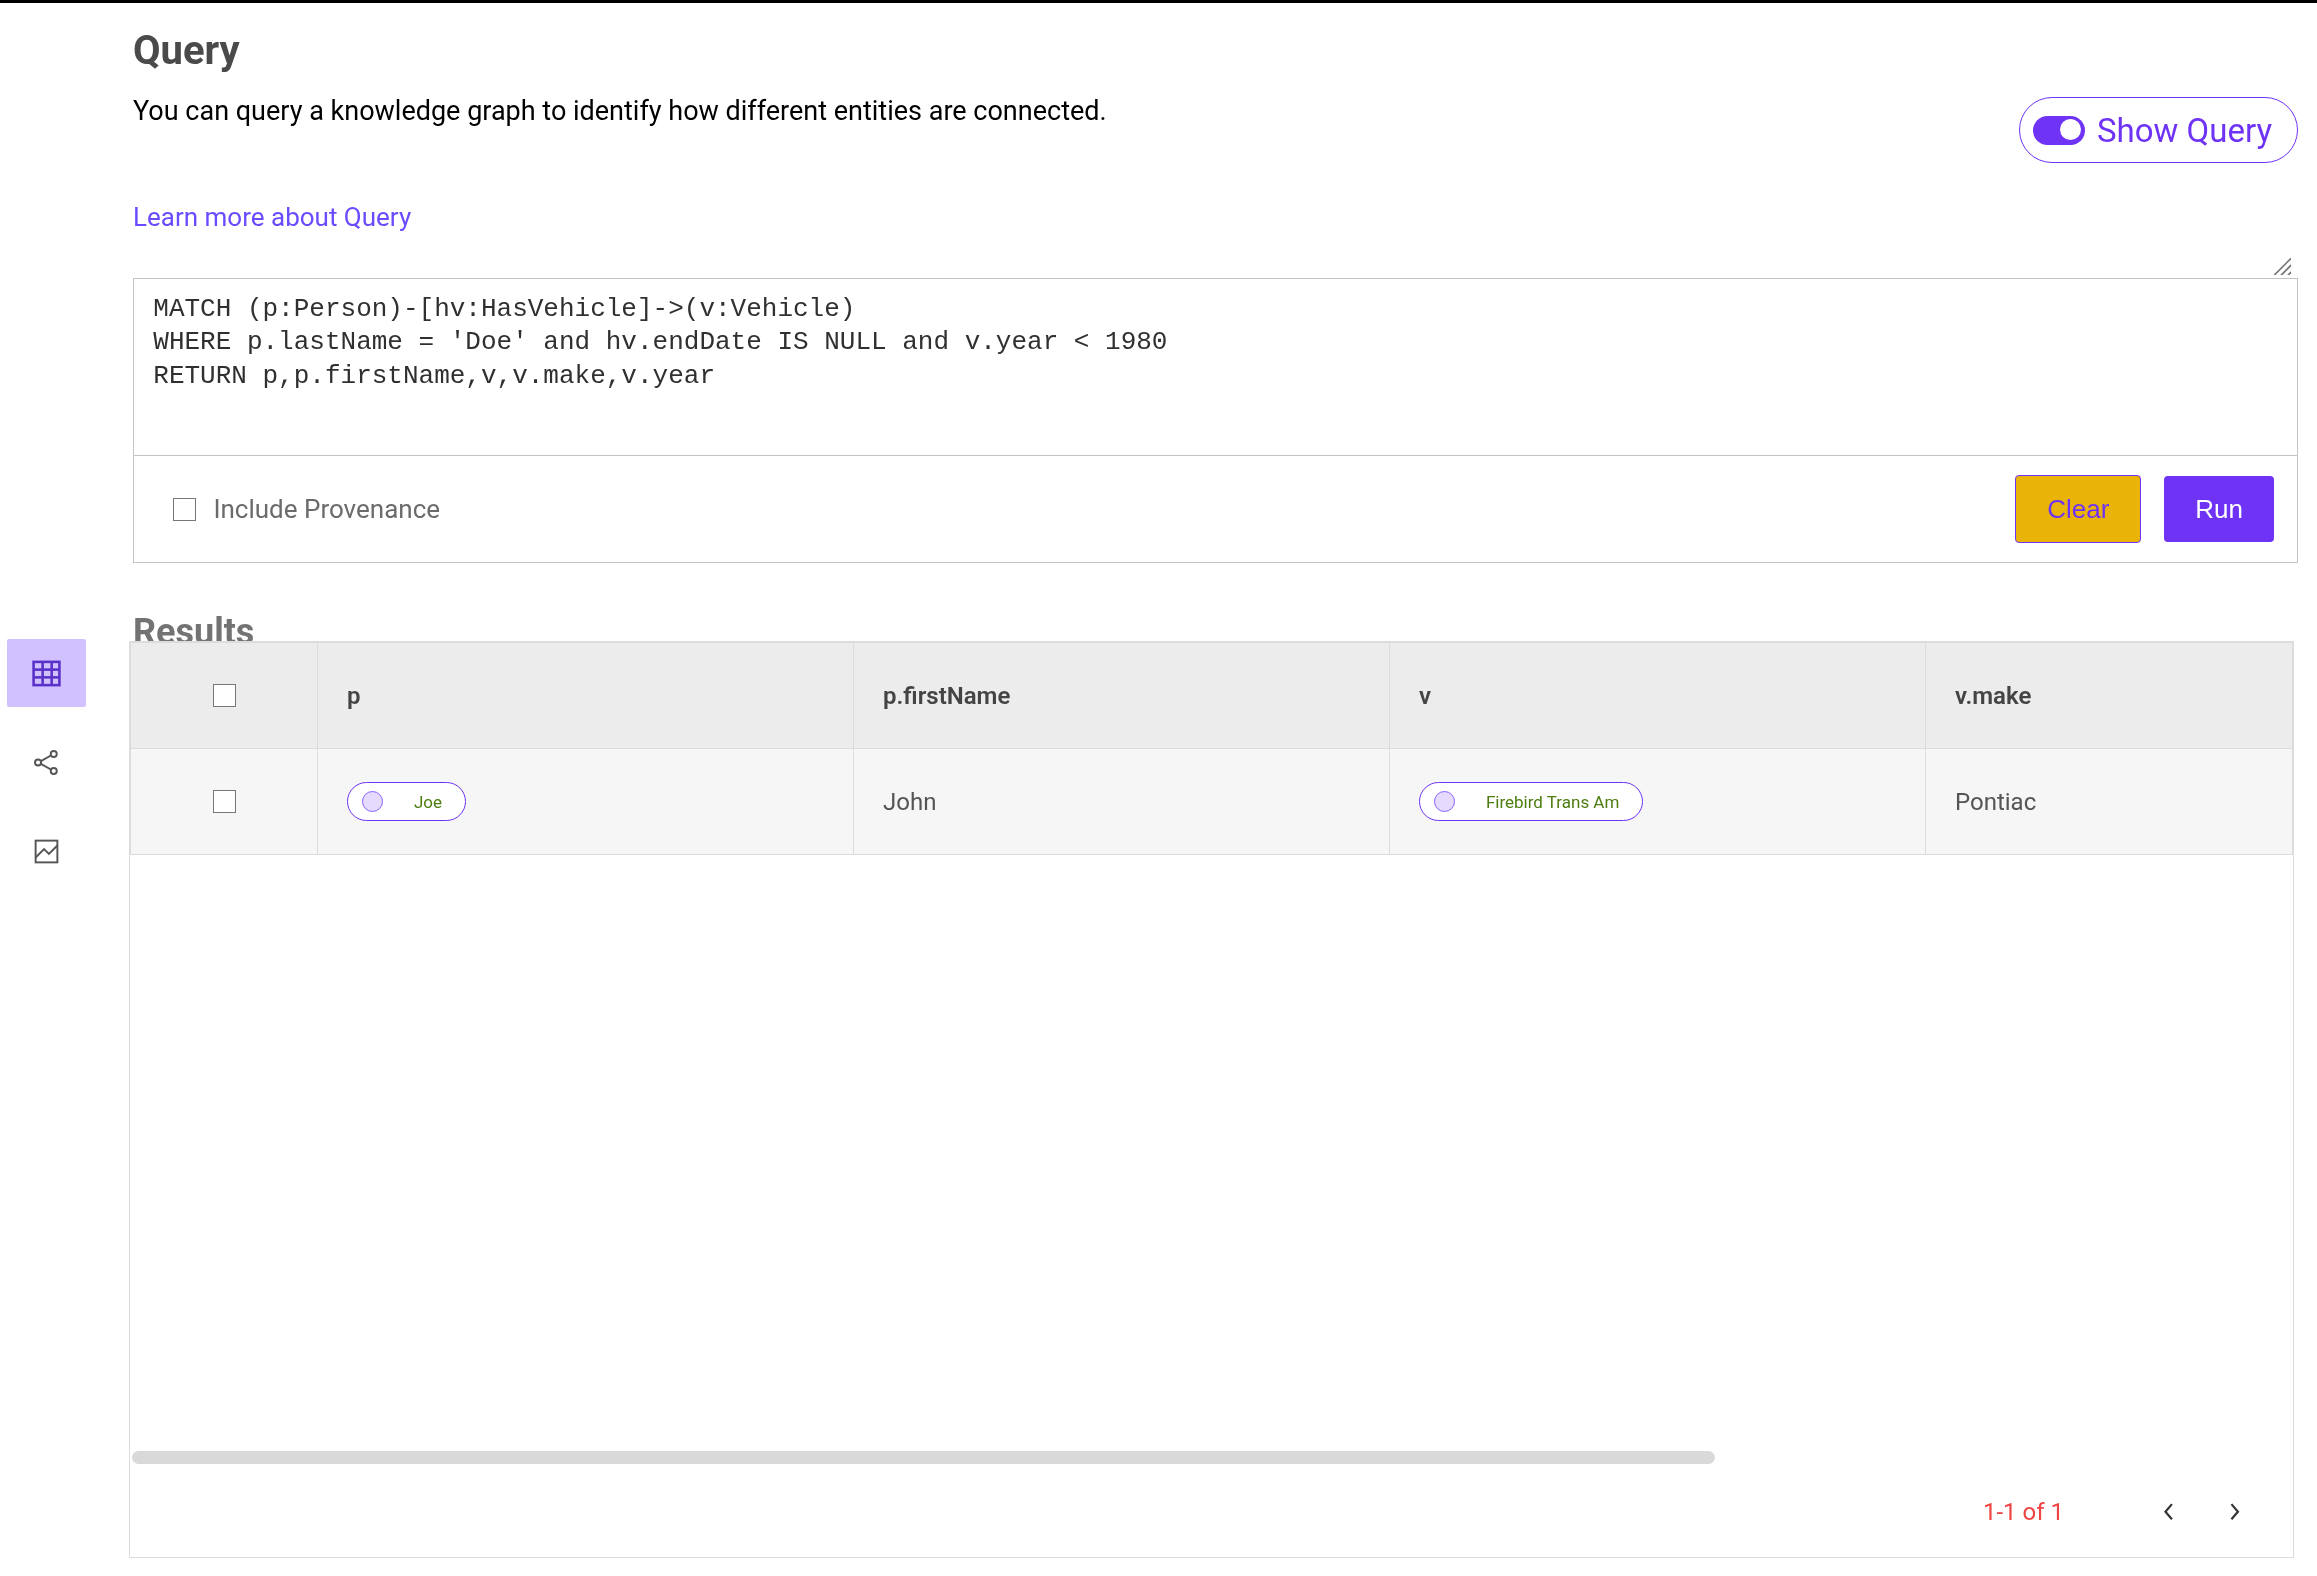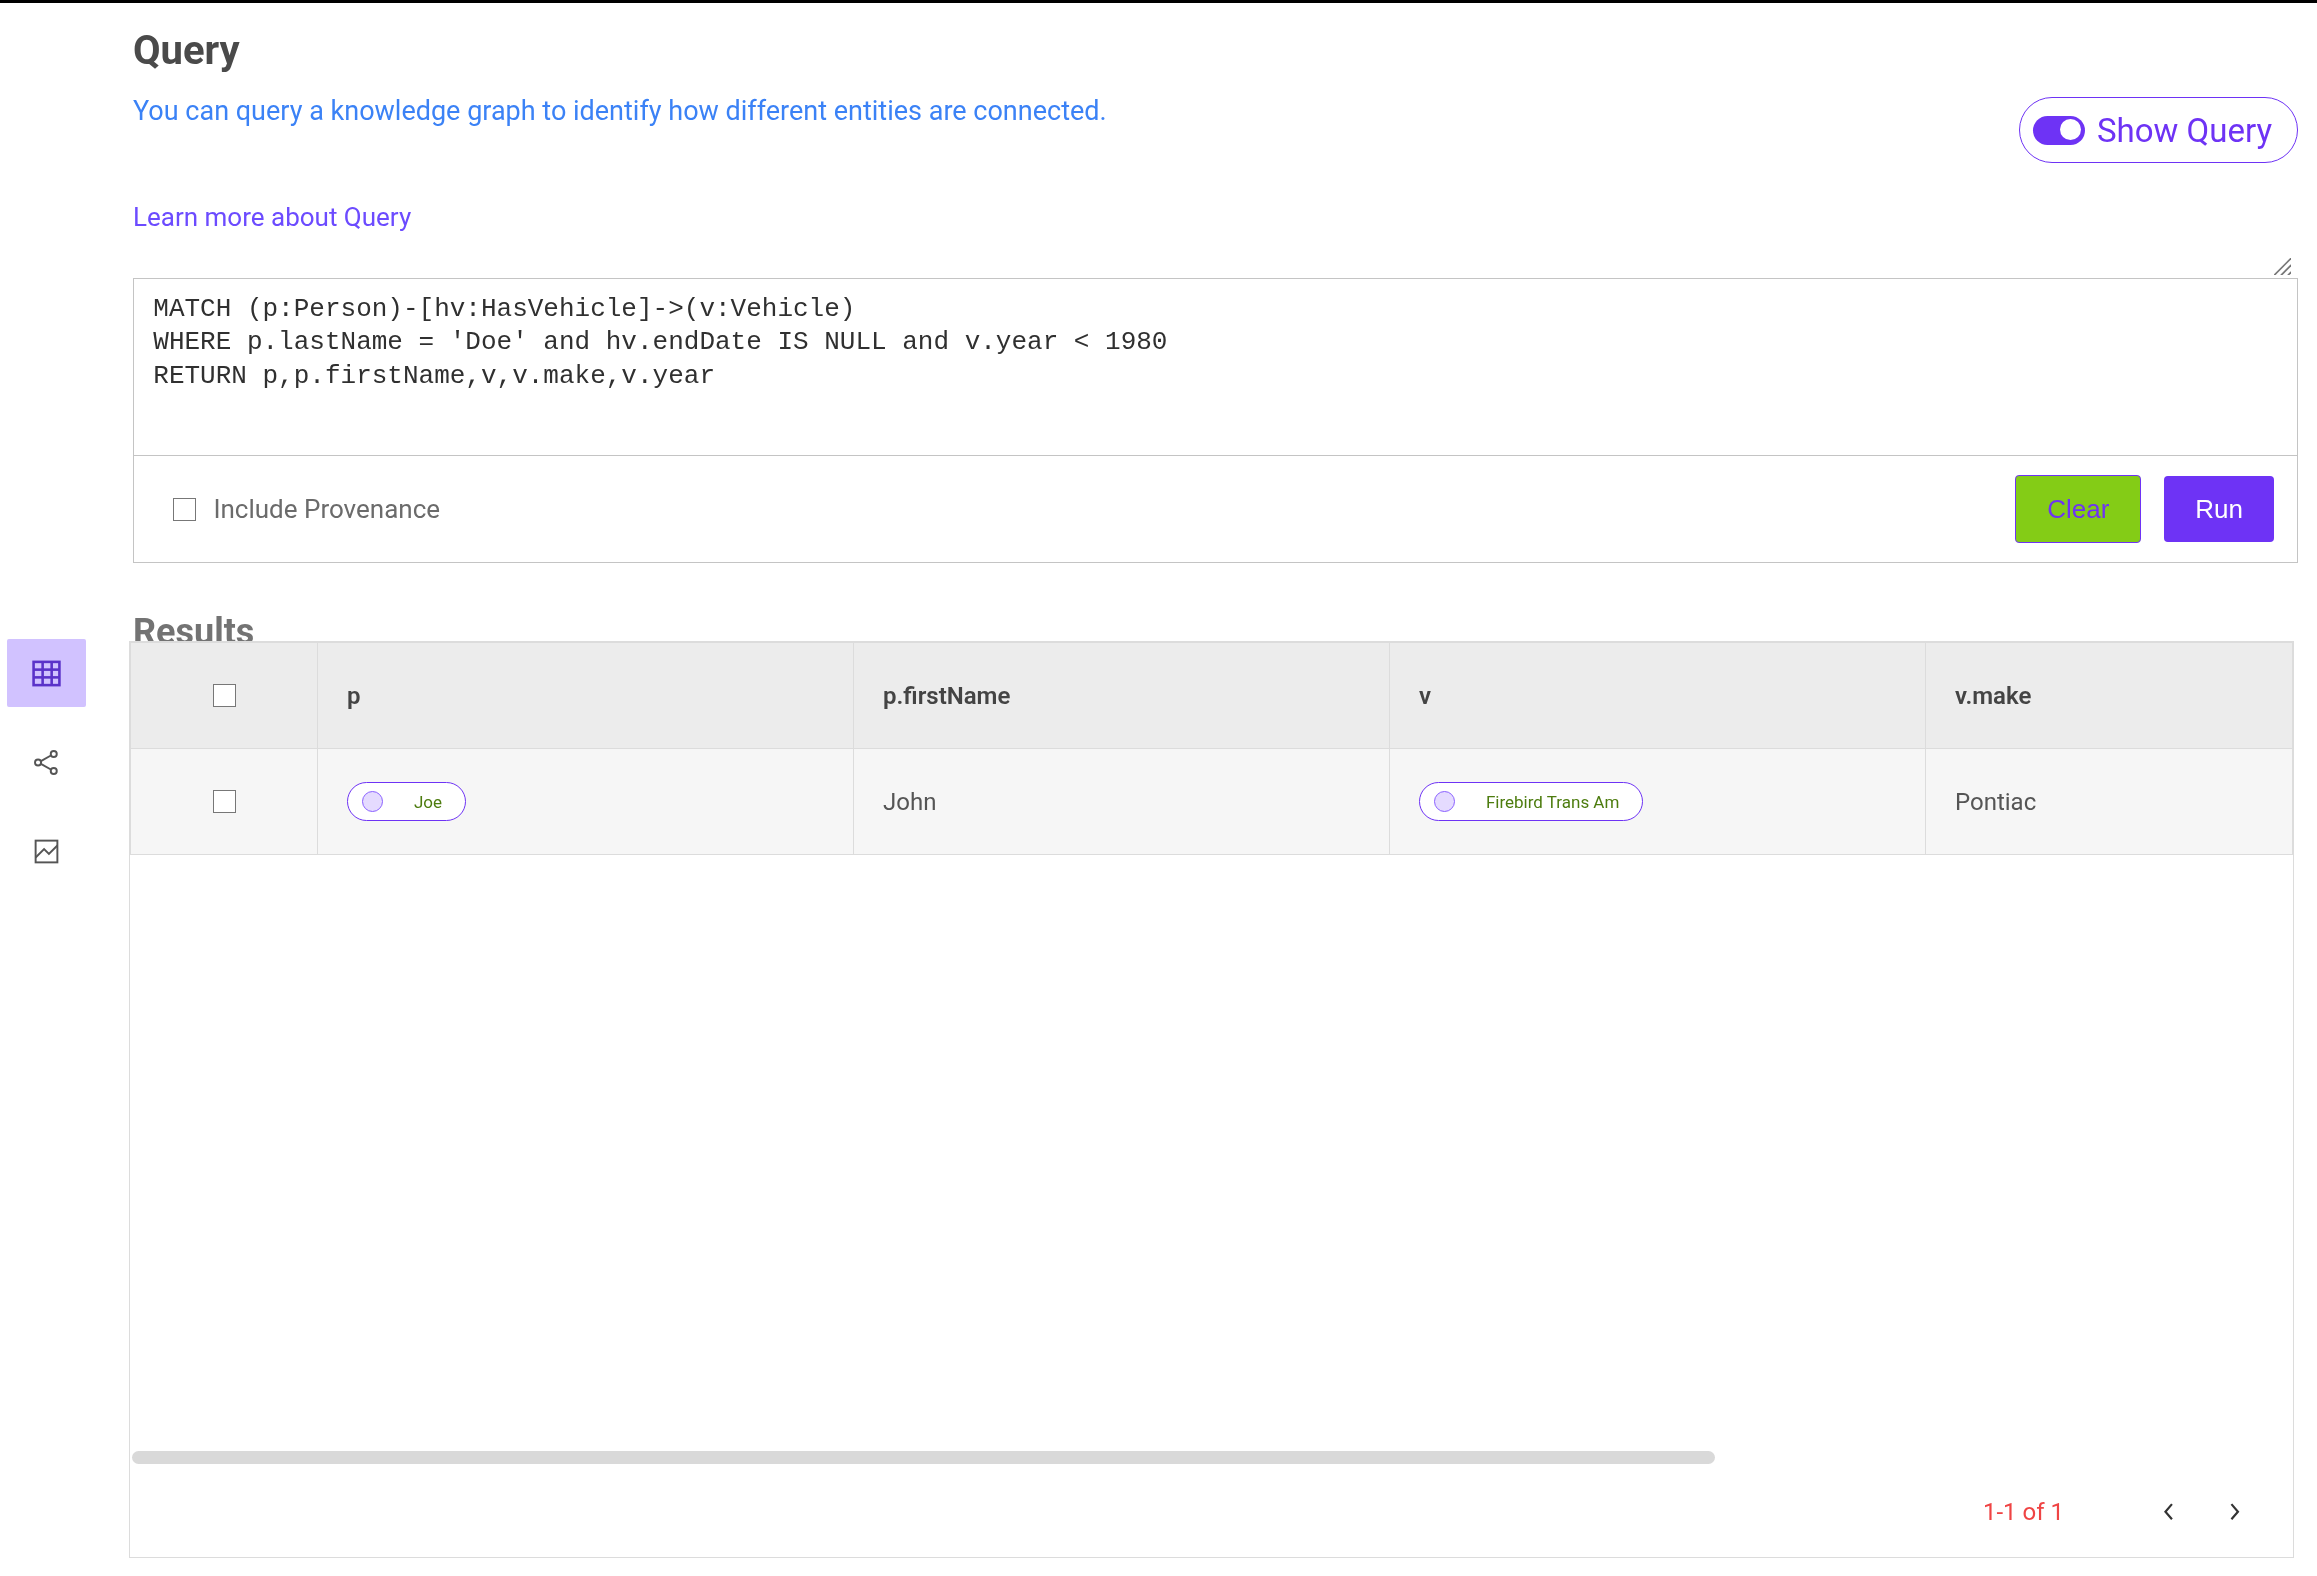--- a/index.html
+++ b/index.html
@@ -25,21 +25,21 @@
     width: 2165px;
   }
   h1.page-title {
     font-size: 40px;
     font-weight: 700;
     color: #4a4a4a;
     margin: 0 0 21px 0;
   }
   .subtitle {
     font-size: 27px;
-    color: #3b82f6;
+    color: #000000;
     margin: 0 0 27px 0;
   }
   .learn-link {
     font-size: 26px;
     color: #6c4bff;
     text-decoration: none;
     display: inline-block;
     margin-bottom: 46px;
     margin-top: 48px;
   }
@@ -123,21 +123,21 @@
   .spacer { flex: 1; }
   .btn {
     font-size: 26px;
     padding: 17.4px 31px;
     border-radius: 3.9px;
     cursor: pointer;
     margin-left: 23px;
     border: none;
   }
   .btn-clear {
-    background: #84cc16;
+    background: #eab308;
     color: #6e33f5;
     border: 1.4px solid #6e33f5;
   }
   .btn-run {
     background: #6e33f5;
     color: #ffffff;
   }
 
   h2.results-title {
     font-size: 36px;

